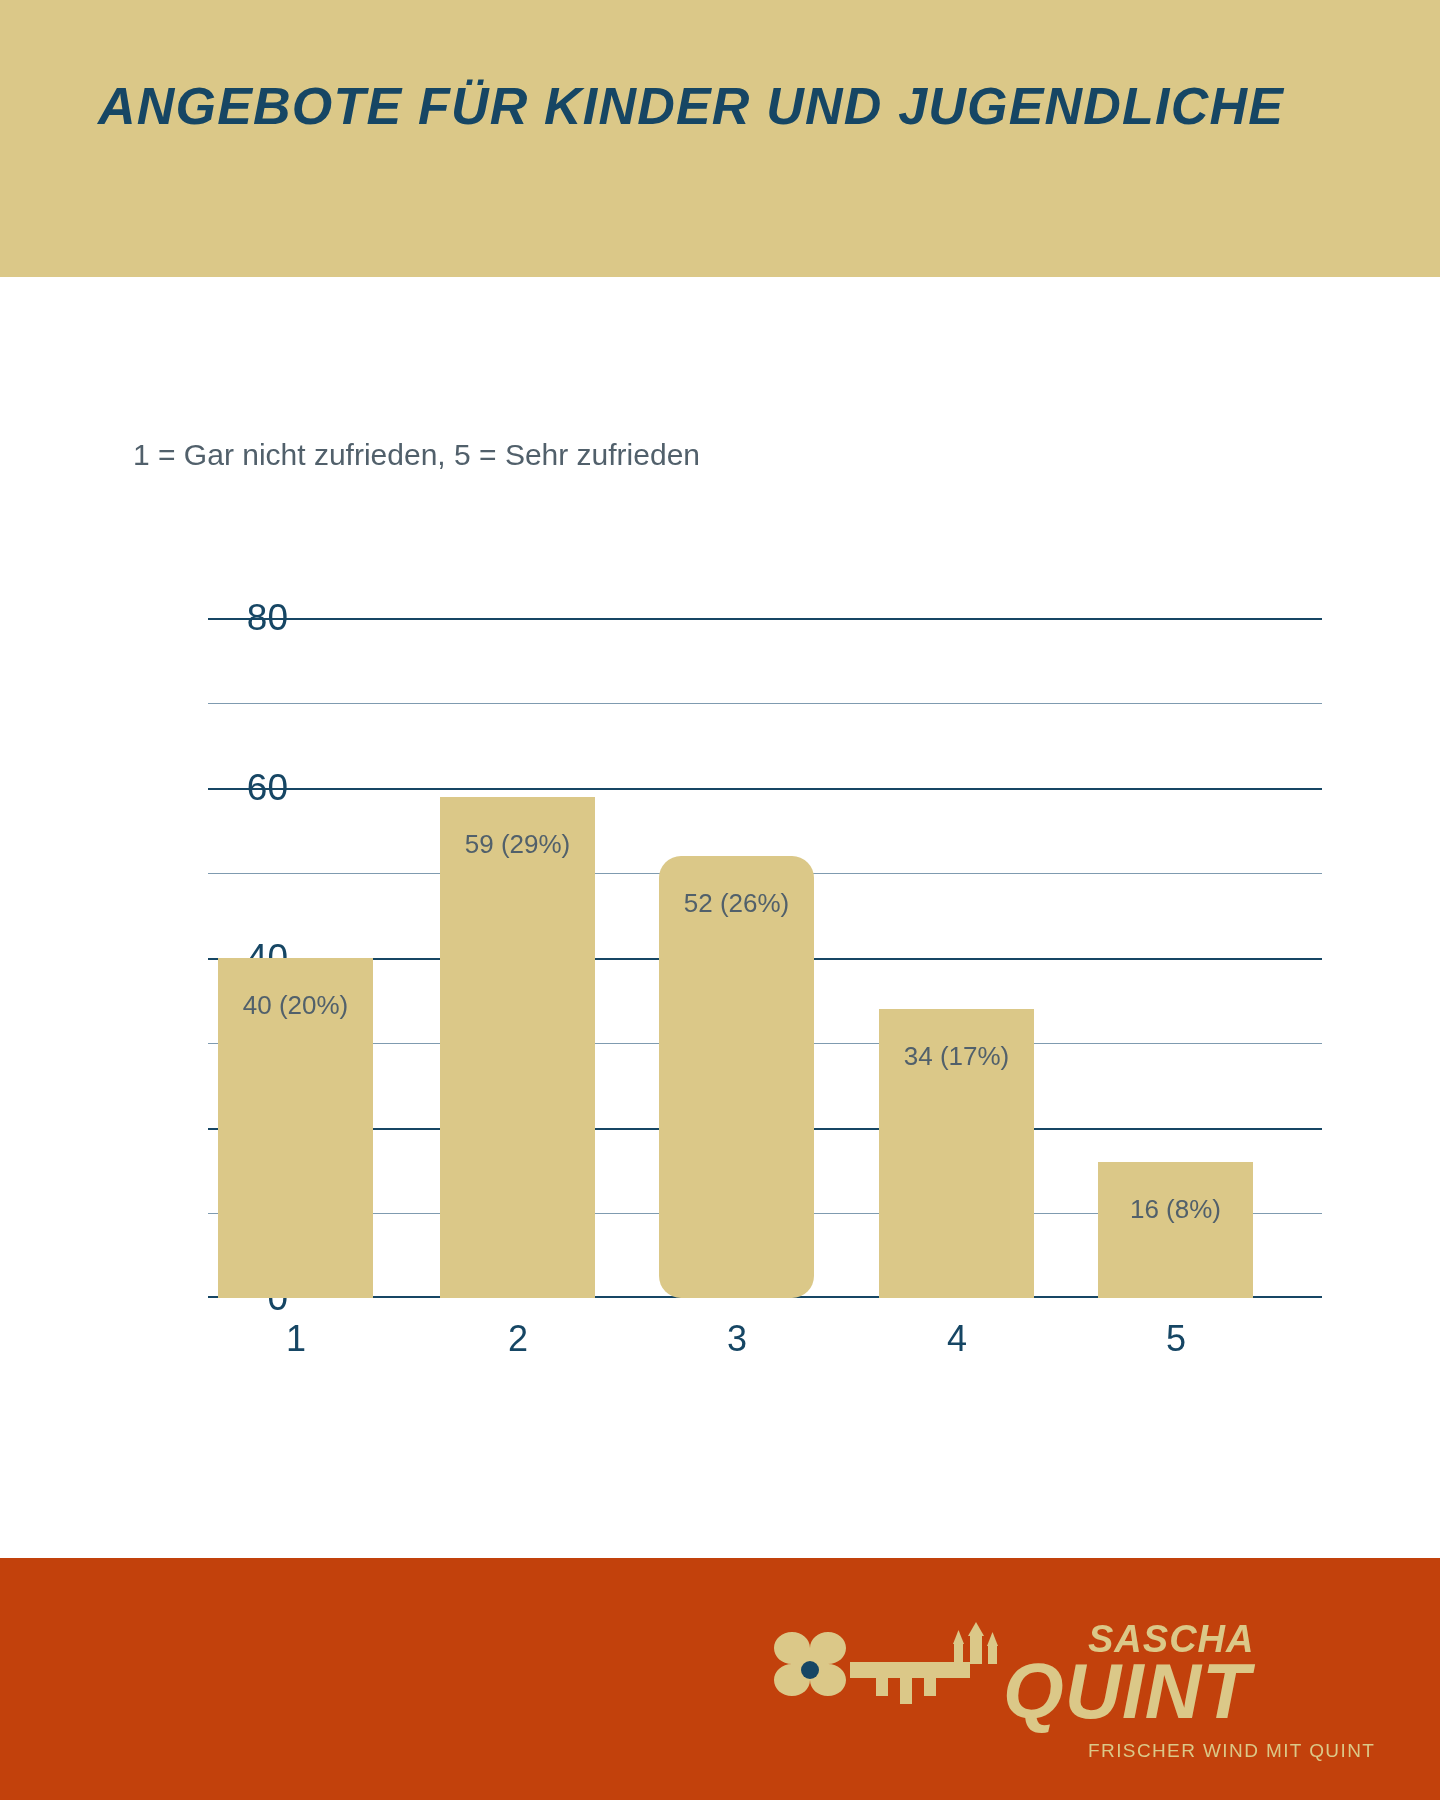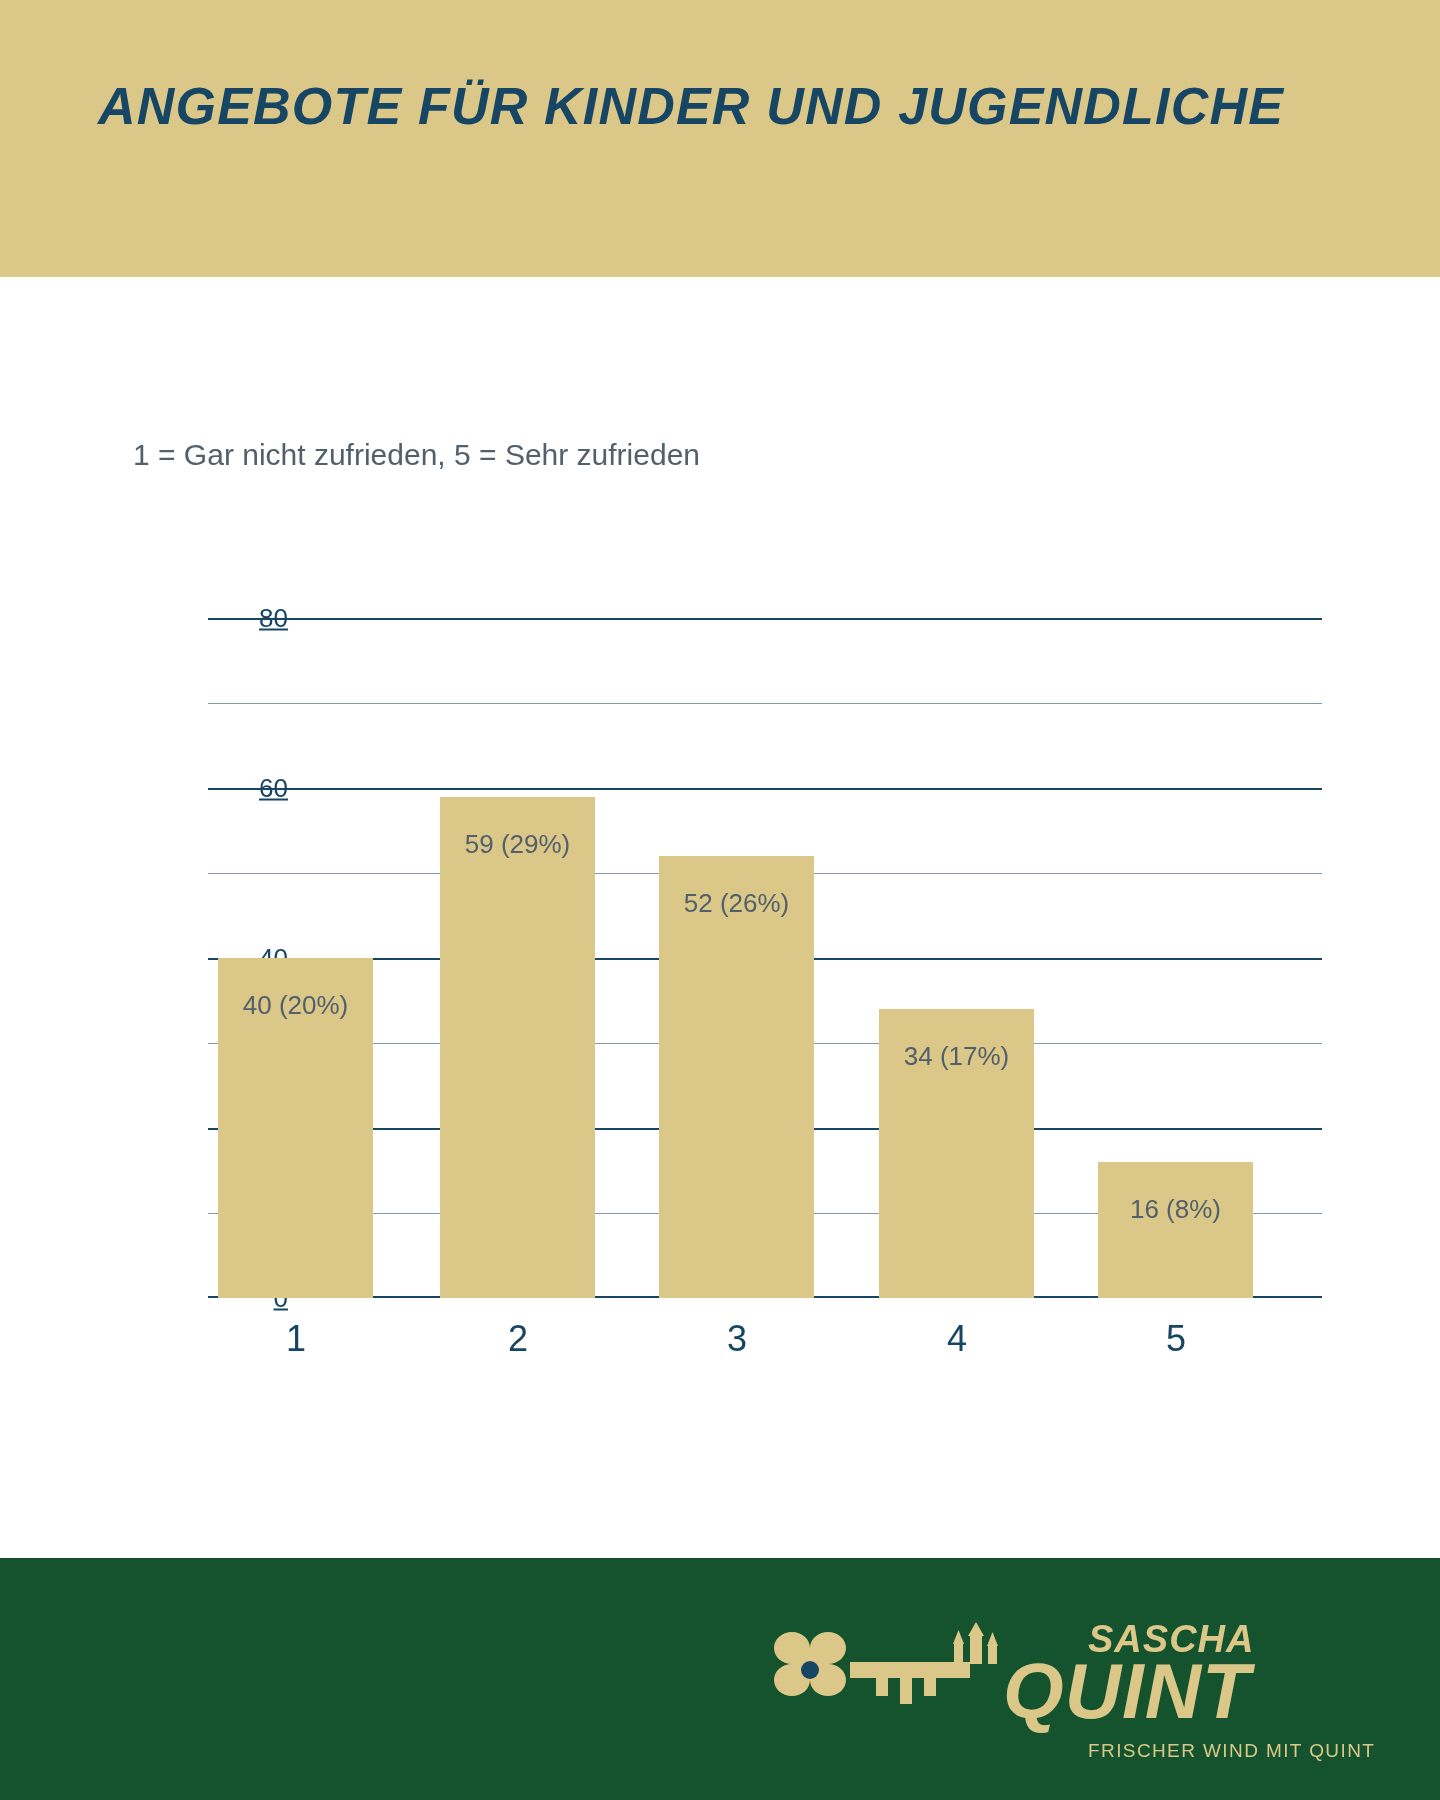--- a/index.html
+++ b/index.html
@@ -83,24 +83,23 @@
     bottom: 0;
     height: 0;
     border-top: 2.5px solid #164664;
   }
 
   .ytick {
     position: absolute;
     right: 1152px;   
     width: 120px;
     text-align: right;
-    font-size: 26px;
+    font-size: 37px;
     color: #164664;
     transform: translateY(-50%);
-    text-decoration: underline;
   }
 
   .bar {
     position: absolute;
     bottom: 0;
     background: #dbc888;
     box-sizing: border-box;
   }
   .bar-label {
     position: absolute;
@@ -121,21 +120,21 @@
     transform: translateX(-100px);
   }
 
   
   .footer-band {
     position: absolute;
     left: 0;
     bottom: 0;
     width: 1440px;
     height: 242px;
-    background: #14532d;
+    background: #c2410c;
   }
   .logo {
     position: absolute;
     right: 62px;
     top: 42px;
     width: 620px;
     height: 170px;
   }
   .logo-key {
     position: absolute;
@@ -203,21 +202,21 @@
     <div class="gridline" style="top:510px;"></div>
     <div class="gridline minor" style="top:595px;"></div>
     <div class="axis-baseline"></div>
 
     <div class="bar" style="left:10px;   width:155px; height:340px;">
       <span class="bar-label">40 (20%)</span>
     </div>
     <div class="bar" style="left:232px;  width:155px; height:501.5px;">
       <span class="bar-label">59 (29%)</span>
     </div>
-    <div class="bar" style="left:451px;  width:155px; height:442px;">
+    <div class="bar" style="left:451px;  width:155px; height:442px;border-radius:22px;">
       <span class="bar-label">52 (26%)</span>
     </div>
     <div class="bar" style="left:671px;  width:155px; height:289px;">
       <span class="bar-label">34 (17%)</span>
     </div>
     <div class="bar" style="left:890px;  width:155px; height:136px;">
       <span class="bar-label">16 (8%)</span>
     </div>
   </div>
 

